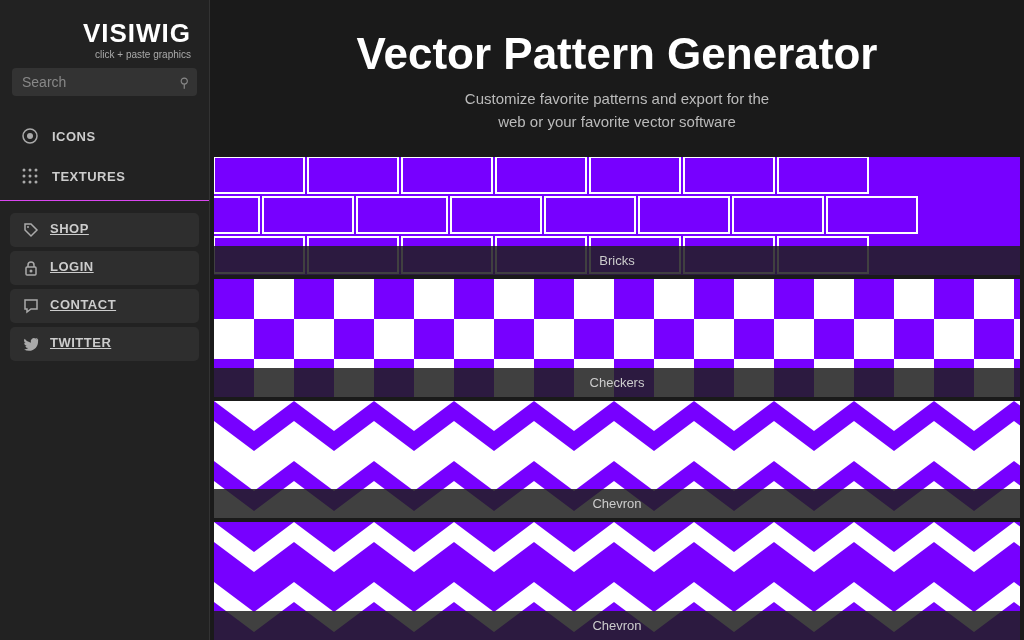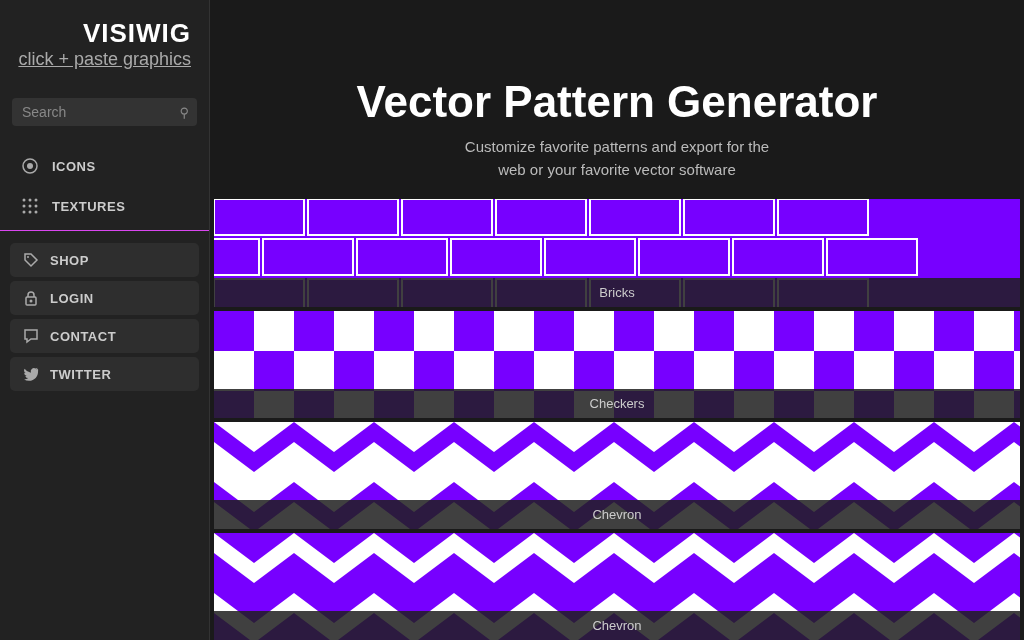--- a/index.html
+++ b/index.html
@@ -28,24 +28,23 @@
       padding: 18px 18px 4px 18px;
       text-align: right;
     }
     .sidebar-logo-title {
       font-size: 26px;
       font-weight: 900;
       letter-spacing: 1px;
       color: #fff;
     }
     .sidebar-logo-sub {
-      font-size: 18px;
+      font-size: 10px;
       color: #aaa;
-      margin-bottom: 24px;
-      text-decoration: underline;
+      margin-bottom: 4px;
     }
 
     .sidebar-search {
       margin: 0 12px 16px 12px;
       position: relative;
     }
     .sidebar-search input {
       width: 100%;
       background: #333;
       border: none;
@@ -94,31 +93,32 @@
     }
 
     .sidebar-buttons {
       padding: 4px 10px;
       display: flex;
       flex-direction: column;
       gap: 4px;
     }
     .sidebar-btn {
       display: flex;
-      align-items: center;
+      align-items: flex-start;
       gap: 10px;
       padding: 8px 12px;
       background: #2e2e2e;
       border-radius: 5px;
       cursor: pointer;
       font-size: 13px;
       font-weight: 700;
       color: #ccc;
       letter-spacing: 0.5px;
       transition: background 0.1s;
+      text-decoration: underline;
     }
     .sidebar-btn .btn-icon {
       width: 18px;
       height: 18px;
       display: flex;
       align-items: center;
       justify-content: center;
       flex-shrink: 0;
     }
 
@@ -126,22 +126,21 @@
     #main {
       flex: 1;
       background: #1a1a1a;
       display: flex;
       flex-direction: column;
       overflow: hidden;
     }
 
     .main-header {
       text-align: center;
-      padding: 30px 20px 18px 20px;
-      margin-top: 48px;
+      padding: 30px 20px 24px 20px;
     }
     .main-title {
       font-size: 44px;
       font-weight: 900;
       color: #fff;
       line-height: 1.1;
       margin-bottom: 10px;
     }
     .main-subtitle {
       font-size: 15px;

